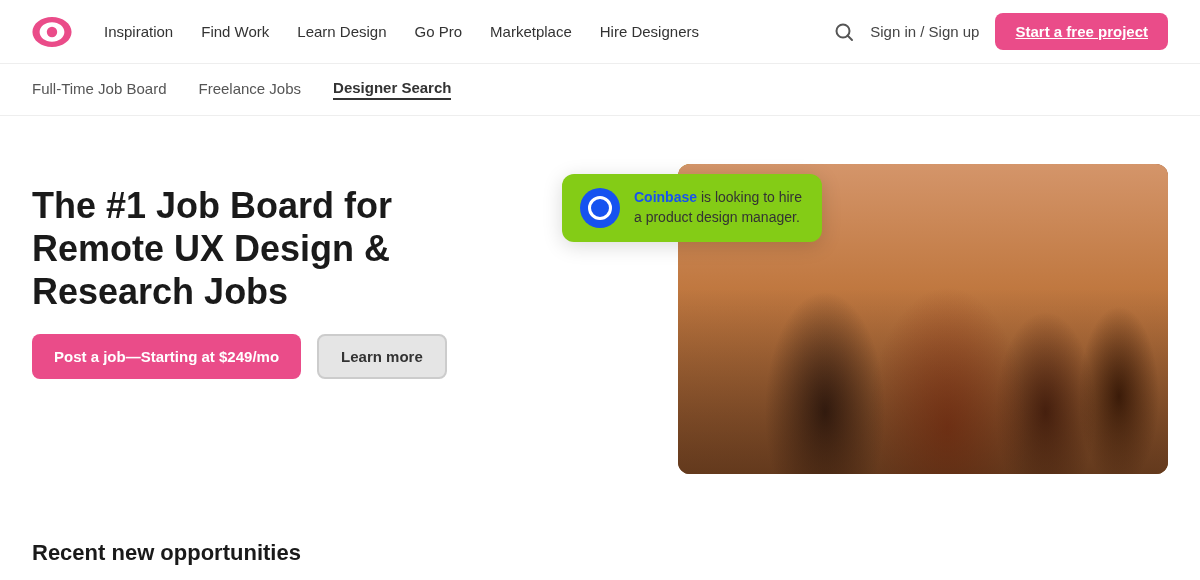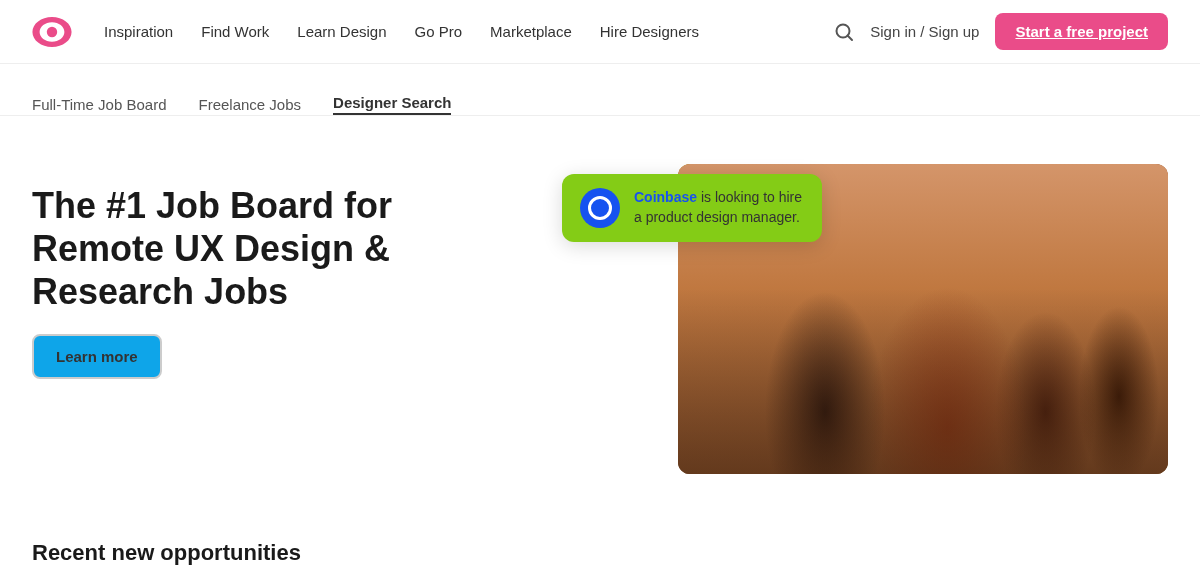--- a/index.html
+++ b/index.html
@@ -59,21 +59,21 @@
       font-size: 15px;
       font-weight: 600;
       cursor: pointer;
       white-space: nowrap;
       text-decoration: underline;
     }
 
     
     .sub-nav {
       display: flex;
-      align-items: flex-end;
+      align-items: center;
       padding: 0 32px;
       height: 52px;
       border-bottom: 1px solid #eee;
       gap: 32px;
     }
     .sub-nav-link {
       font-size: 15px;
       color: #555;
       cursor: pointer;
       text-decoration: none;
@@ -121,21 +121,21 @@
       color: #fff;
       border: none;
       border-radius: 8px;
       padding: 14px 22px;
       font-size: 15px;
       font-weight: 600;
       cursor: pointer;
       white-space: nowrap;
     }
     .learn-more-btn {
-      background: #0ea5e9;
+      background: #e5e5e5;
       color: #333;
       border: 2px solid #ccc;
       border-radius: 8px;
       padding: 12px 22px;
       font-size: 15px;
       font-weight: 600;
       cursor: pointer;
     }
 
     
@@ -290,20 +290,21 @@
 <nav class="sub-nav">
   <a class="sub-nav-link">Full-Time Job Board</a>
   <a class="sub-nav-link">Freelance Jobs</a>
   <a class="sub-nav-link active">Designer Search</a>
 </nav>
 
 <section class="hero">
   <div class="hero-left">
     <h1 class="hero-title">The #1 Job Board for Remote UX Design &amp; Research Jobs</h1>
     <div class="hero-buttons">
+      <button class="post-job-btn">Post a job—Starting at $249/mo</button>
       <button class="learn-more-btn">Learn more</button>
     </div>
   </div>
 
   <div class="hero-right">
 
     <div class="coinbase-card">
       <div class="coinbase-logo">
         <div class="coinbase-logo-inner"></div>
       </div>

